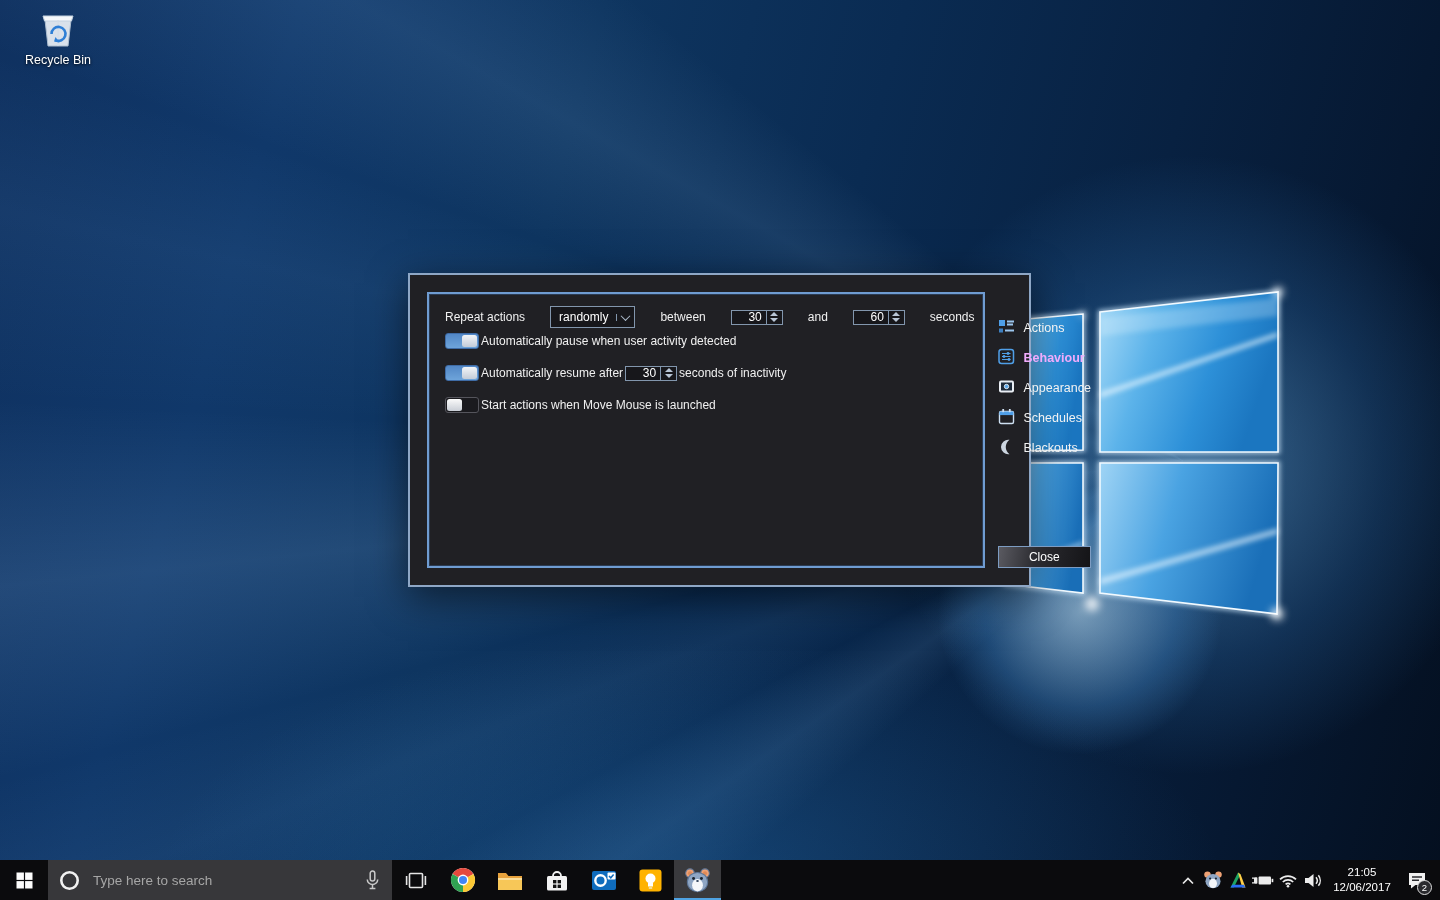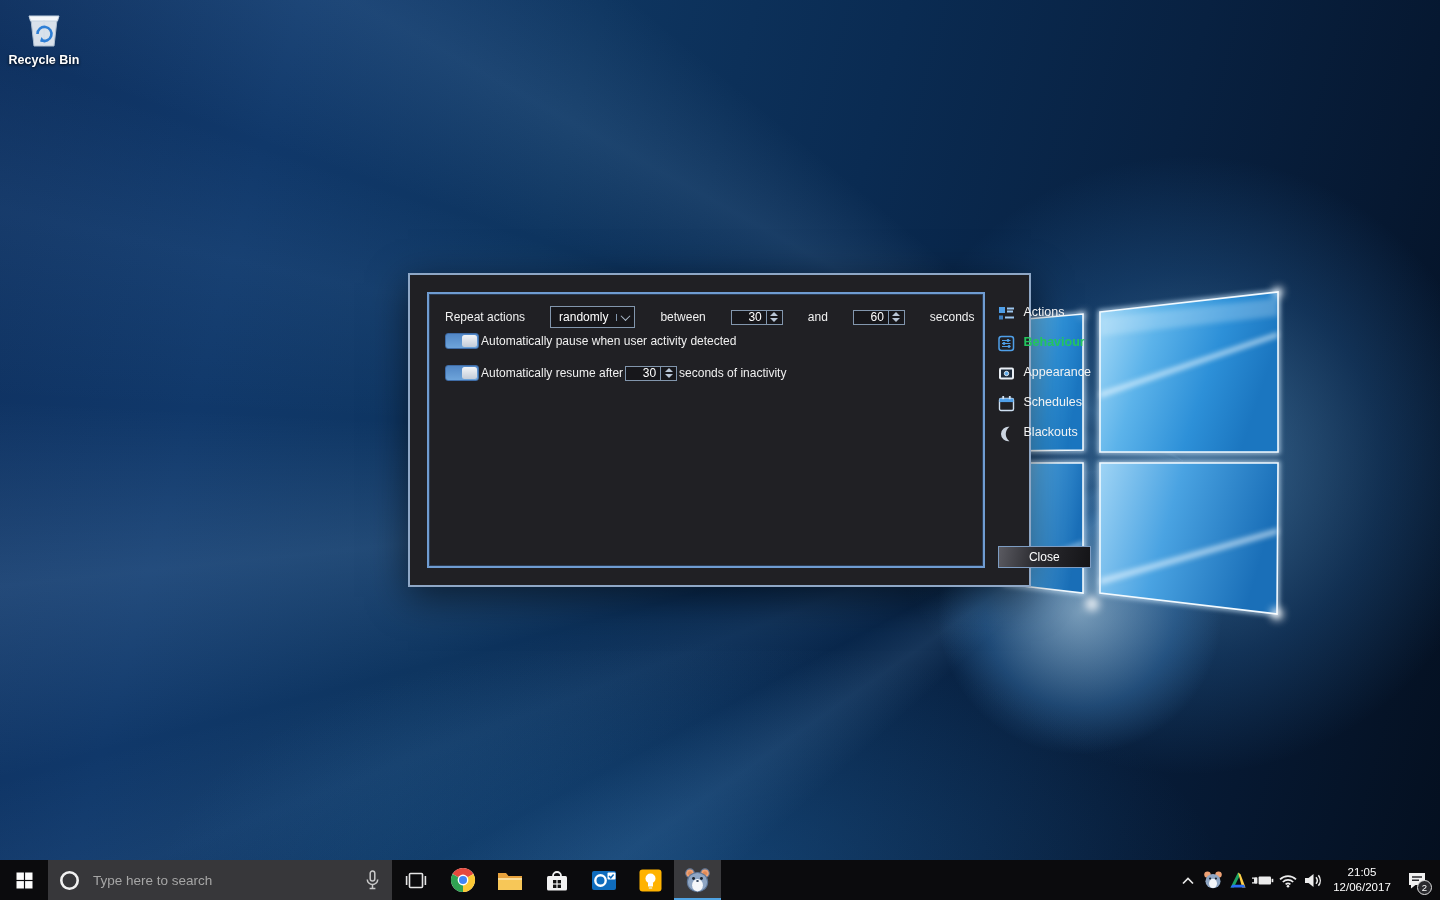--- a/index.html
+++ b/index.html
@@ -23,21 +23,21 @@
       rgba(120,195,250,0.48), rgba(60,140,215,0.22) 45%, rgba(0,0,0,0) 72%);}
   .wall-glow-burst{position:absolute;inset:0;
     background:radial-gradient(circle 190px at 1080px 612px,
       rgba(200,235,255,0.55), rgba(90,170,240,0.25) 50%, rgba(0,0,0,0) 75%);}
   .wall-glow-bottom{position:absolute;inset:0;
     background:radial-gradient(ellipse 760px 340px at 690px 880px,
       rgba(45,125,195,0.30), rgba(0,0,0,0) 70%);}
   .winlogo{position:absolute;left:980px;top:270px;}
 
   
-  .desktop-icon{position:absolute;left:6px;top:8px;width:76px;text-align:center;cursor:default;font-weight:bold;}
+  .desktop-icon{position:absolute;left:20px;top:8px;width:76px;text-align:center;cursor:default;}
   .desktop-icon svg{display:block;margin:0 auto;}
   .desktop-icon .di-label{color:#fff;font-size:12.5px;margin-top:1px;
     text-shadow:0 1px 3px rgba(0,0,0,.9);}
 
   
   .window{position:absolute;left:408px;top:273px;width:623px;height:314px;
     box-sizing:border-box;background:#202024;border:2px solid #8ea7c6;
     box-shadow:0 10px 36px rgba(0,0,0,.55);display:flex;padding:17px;gap:13px;}
   .panel{flex:1;box-sizing:border-box;border:2px solid #6f9cd2;
     box-shadow:inset 0 0 0 1px #2b3b52;background:#202024;padding:12px 8px 0 16px;}
@@ -66,25 +66,25 @@
     border-top:4.5px solid #b9c6d6;}
 
   .toggle{width:34px;height:16px;border-radius:3px;position:relative;flex:none;
     box-sizing:border-box;background:#1a1a1e;border:1px solid #55555c;cursor:default;}
   .toggle .knob{position:absolute;top:1px;left:1px;width:15px;height:12px;
     border-radius:2.5px;background:linear-gradient(#fafafa,#c9ced6);}
   .toggle.on{background:linear-gradient(#5287c6,#6ea4da);border-color:#3f6ca6;}
   .toggle.on .knob{left:auto;right:1px;background:linear-gradient(#f3f5f8,#c4ccd8);}
 
   .sidecol{width:104px;display:flex;flex-direction:column;padding-top:13px;box-sizing:border-box;}
-  .nav-item{display:flex;align-items:flex-start;gap:9px;height:30px;color:#f2f2f2;
+  .nav-item{display:flex;align-items:flex-end;gap:9px;height:30px;color:#f2f2f2;
     font-size:12.5px;cursor:default;}
   .nav-item svg{flex:none;}
   .nav-item .nav-label{white-space:nowrap;}
-  .nav-item.selected .nav-label{color:#22c55e;font-weight:bold;}
+  .nav-item.selected .nav-label{color:#f0abfc;font-weight:bold;}
   .close-btn{margin-top:auto;height:22px;box-sizing:border-box;border:1px solid #7d9cc2;
     background:linear-gradient(100deg,#5a5a61 0%,#2c2c31 40%,#141417 100%);
     color:#fff;font-size:12px;display:flex;align-items:center;justify-content:center;cursor:default;}
 
   
   .taskbar{position:absolute;left:0;right:0;bottom:0;height:40px;background:#0b0b0d;
     display:flex;align-items:stretch;z-index:10;}
   .tb-start{width:48px;display:flex;align-items:center;justify-content:center;cursor:default;}
   .tb-search{width:344px;background:#37373a;display:flex;align-items:center;gap:10px;
     padding:0 12px 0 10px;box-sizing:border-box;}
@@ -233,20 +233,26 @@
               </span>
             <span>
                 <i class="tri-dn"></i>
               </span>
           </span>
         </div>
         <span class="lbl">seconds of inactivity</span>
       </div>
 
 
+      <div class="row toggle-row">
+        <div class="toggle">
+            <span class="knob"></span>
+          </div>
+        <span class="lbl">Start actions when Move Mouse is launched</span>
+      </div>
     </div>
 
     <div class="sidecol">
 
       <div class="nav-item">
         <svg width="17" height="17" viewBox="0 0 17 17">
           <rect x="1" y="2" width="6" height="6" fill="#4f9fe8"></rect>
           <rect x="1" y="10.5" width="4" height="4" fill="#3d7fc0"></rect>
           <path d="M9,3.5 h7 M9,6.5 h6 M7,12.5 h9" stroke="#9cc6ee" stroke-width="1.8"></path>
         </svg>

